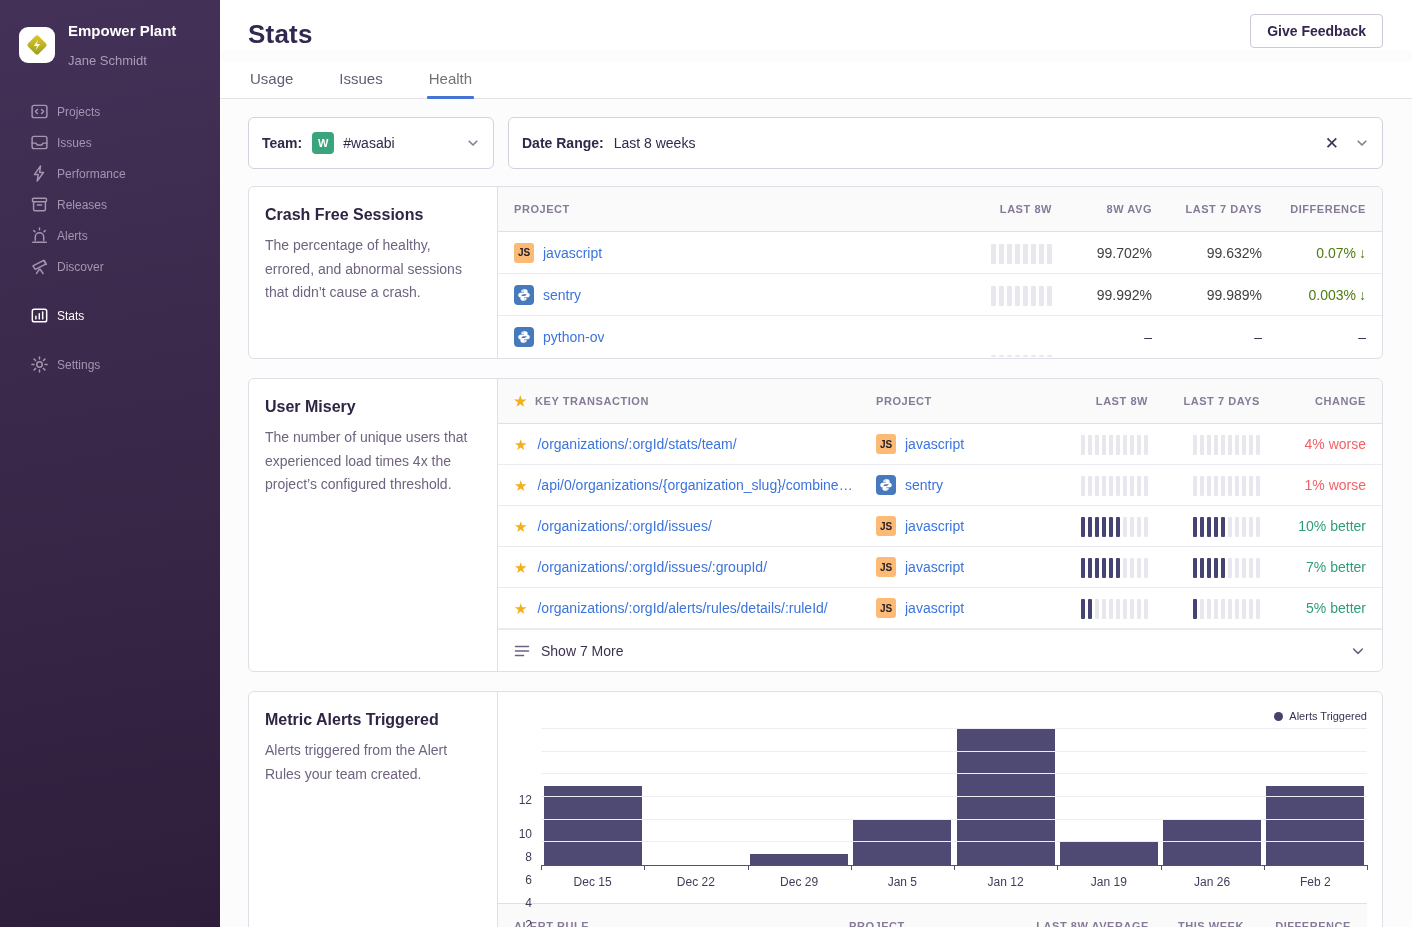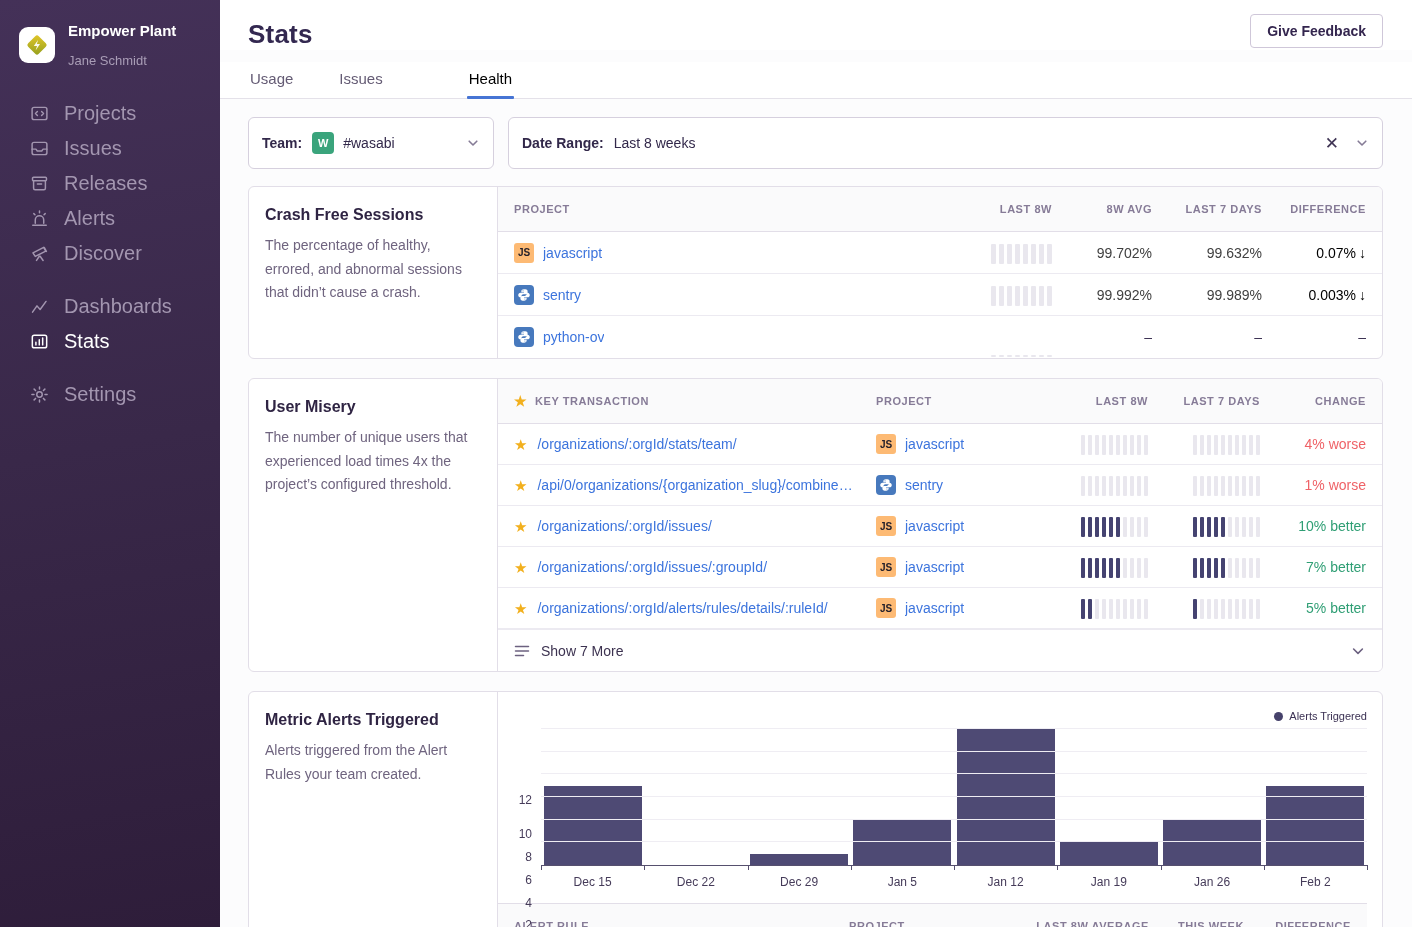--- a/index.html
+++ b/index.html
@@ -12,34 +12,34 @@
   .sidebar {
     width:220px; min-width:220px; height:100%;
     background:linear-gradient(170deg,#443158 0%,#392849 48%,#2e1d3a 100%);
     padding-top:22px;
   }
   .org-header { display:flex; align-items:center; gap:13px; padding-left:19px; }
   .org-logo { width:36px; height:36px; background:#fff; border-radius:9px; display:grid; place-items:center; }
   .org-name { color:#fff; font-weight:700; font-size:15px; }
   .org-user { color:#a99db6; font-size:13px; margin-top:14px; }
   .nav { margin-top:28px; }
-  .nav-item { display:flex; align-items:center; gap:15px; padding:6px 0 6px 30px; color:#a396b0; font-size:20px; cursor:pointer; }
+  .nav-item { display:flex; align-items:center; gap:8px; padding:6px 0 6px 30px; color:#a396b0; font-size:12px; cursor:pointer; }
   .nav-item.active { color:#fff; }
   .nav-icon { width:19px; height:19px; display:grid; place-items:center; }
   .nav-icon svg { width:19px; height:19px; stroke:currentColor; fill:none; stroke-width:1.4; stroke-linecap:round; stroke-linejoin:round; }
   .nav-group { margin-top:18px; }
   
   .main { flex:1; display:flex; flex-direction:column; background:#fcfcfd; }
   .topbar { display:flex; justify-content:space-between; align-items:flex-start; padding:14px 29px 0 28px; background:#fff; }
   .page-title { font-size:26px; font-weight:700; color:#332850; padding-top:5px; letter-spacing:.2px; }
   .feedback-btn { height:34px; padding:0 16px; background:#fff; border:1px solid #cfc7d9; border-radius:4px;
     font-weight:700; font-size:14px; color:#33254e; font-family:inherit; cursor:pointer; }
   .tabs { display:flex; gap:42px; padding:0 28px; border-bottom:1px solid #e4e1e9; margin-top:12px; background:#fff; }
   .tab { padding:8px 2px 11px; font-size:15px; color:#645b74; position:relative; cursor:pointer; }
-  .tab.active { color:#000000;margin-left:40px; }
+  .tab.active { color:#737373; }
   .tab.active::after { content:""; position:absolute; left:0; right:0; bottom:-1px; height:3px; background:#4674d4; border-radius:1px; }
   .content { flex:1; padding:18px 29px 0 28px; overflow:hidden; }
   
   .filters { display:flex; gap:14px; margin-bottom:17px; }
   .select { height:52px; border:1px solid #d6d0de; border-radius:6px; background:#fff; display:flex; align-items:center; padding:0 13px; cursor:pointer; }
   .team-select { width:246px; }
   .date-select { flex:1; }
   .sel-label { font-weight:700; color:#32284a; margin-right:10px; }
   .team-avatar { width:22px; height:22px; border-radius:4px; background:#3aa47c; color:#fff; font-size:11px; font-weight:700;
     display:grid; place-items:center; margin-right:9px; }
@@ -56,21 +56,21 @@
   .thead { display:grid; align-items:center; background:#fafafb; border-bottom:1px solid #e2dee8; height:45px; padding:0 16px;
     color:#867b97; font-size:11px; font-weight:700; letter-spacing:.05em; }
   .trow { display:grid; align-items:center; height:42px; padding:0 16px; border-bottom:1px solid #eceaf1; overflow:hidden; }
   .trow:last-child, .mrow:last-of-type { border-bottom:none; }
   .mrow { height:41px; }
   .grid-crash { grid-template-columns:1fr 120px 100px 110px 104px; }
   .grid-misery { grid-template-columns:minmax(0,1fr) 162px 110px 112px 106px; }
   .grid-alerts { grid-template-columns:1fr 150px 150px 95px 107px; }
   .right { text-align:right; }
   .num { text-align:right; color:#404040; }
-  .diff { text-align:right; color:#000000; }
+  .diff { text-align:right; color:#4d7c0f; }
   .diff .arr { margin-left:3px; }
   .diff.plain { color:#3d3354; }
   .change { text-align:right; }
   .change.worse { color:#ef6267; }
   .change.better { color:#2f9e74; }
   .proj { display:flex; align-items:center; gap:9px; min-width:0; }
   .badge-js { width:20px; height:20px; min-width:20px; border-radius:3px; background:#fdba74; color:#24202a; font-weight:700; font-size:10px; display:grid; place-items:center; }
   .badge-py { width:20px; height:20px; min-width:20px; border-radius:4px; background:#4779bd; display:grid; place-items:center; }
   a.link { color:#3c74dd; text-decoration:none; white-space:nowrap; overflow:hidden; text-overflow:ellipsis; }
   .txn { display:flex; align-items:center; gap:10px; min-width:0; padding-right:14px; }
@@ -141,20 +141,28 @@
         <svg viewBox="0 0 18 18">
             <rect x="2" y="3.2" width="14" height="11.6" rx="1.8"></rect>
             <path d="M2 9.6h3.6l1.3 1.8h4.2l1.3-1.8H16"></path>
           </svg>
       </span>
       <span>Issues</span>
     </div>
     <div class="nav-item">
       <span class="nav-icon">
         <svg viewBox="0 0 18 18">
+            <path d="M10 1.8L4.2 10h3.6l-1 6.2L12.8 8H9.1l.9-6.2z"></path>
+          </svg>
+      </span>
+      <span>Performance</span>
+    </div>
+    <div class="nav-item">
+      <span class="nav-icon">
+        <svg viewBox="0 0 18 18">
             <rect x="2.4" y="3" width="13.2" height="3.4" rx="1"></rect>
             <path d="M3.4 6.4v7.2c0 .8.6 1.4 1.4 1.4h8.4c.8 0 1.4-.6 1.4-1.4V6.4M7 9.4h4"></path>
           </svg>
       </span>
       <span>Releases</span>
     </div>
     <div class="nav-item">
       <span class="nav-icon">
         <svg viewBox="0 0 18 18">
             <path d="M5 13.6v-3.2a4 4 0 018 0v3.2M2.6 15.4h12.8M9 2v1.6M3.6 4.4l1.1 1.1M14.4 4.4l-1.1 1.1"></path>
@@ -165,28 +173,20 @@
     <div class="nav-item">
       <span class="nav-icon">
         <svg viewBox="0 0 18 18">
             <path d="M2.8 8.4L13 3.2l1.9 3.6L5 11.8zM8.8 11.6l-2.6 4M9.6 11.6l2.8 4M13.6 3.4l1.9 3.6"></path>
           </svg>
       </span>
       <span>Discover</span>
     </div>
 
     <div class="nav-group">
-      <div class="nav-item">
-        <span class="nav-icon">
-          <svg viewBox="0 0 18 18">
-              <path d="M2.4 14.4l4.2-6 3 3.4 5.6-7.6"></path>
-            </svg>
-        </span>
-        <span>Dashboards</span>
-      </div>
       <div class="nav-item active">
         <span class="nav-icon">
           <svg viewBox="0 0 18 18">
               <rect x="2.2" y="3" width="13.6" height="12" rx="1.8"></rect>
               <path d="M5.6 12.2V9.6M8.8 12.2V7.4M12 12.2V5.6"></path>
             </svg>
         </span>
         <span>Stats</span>
       </div>
     </div>

